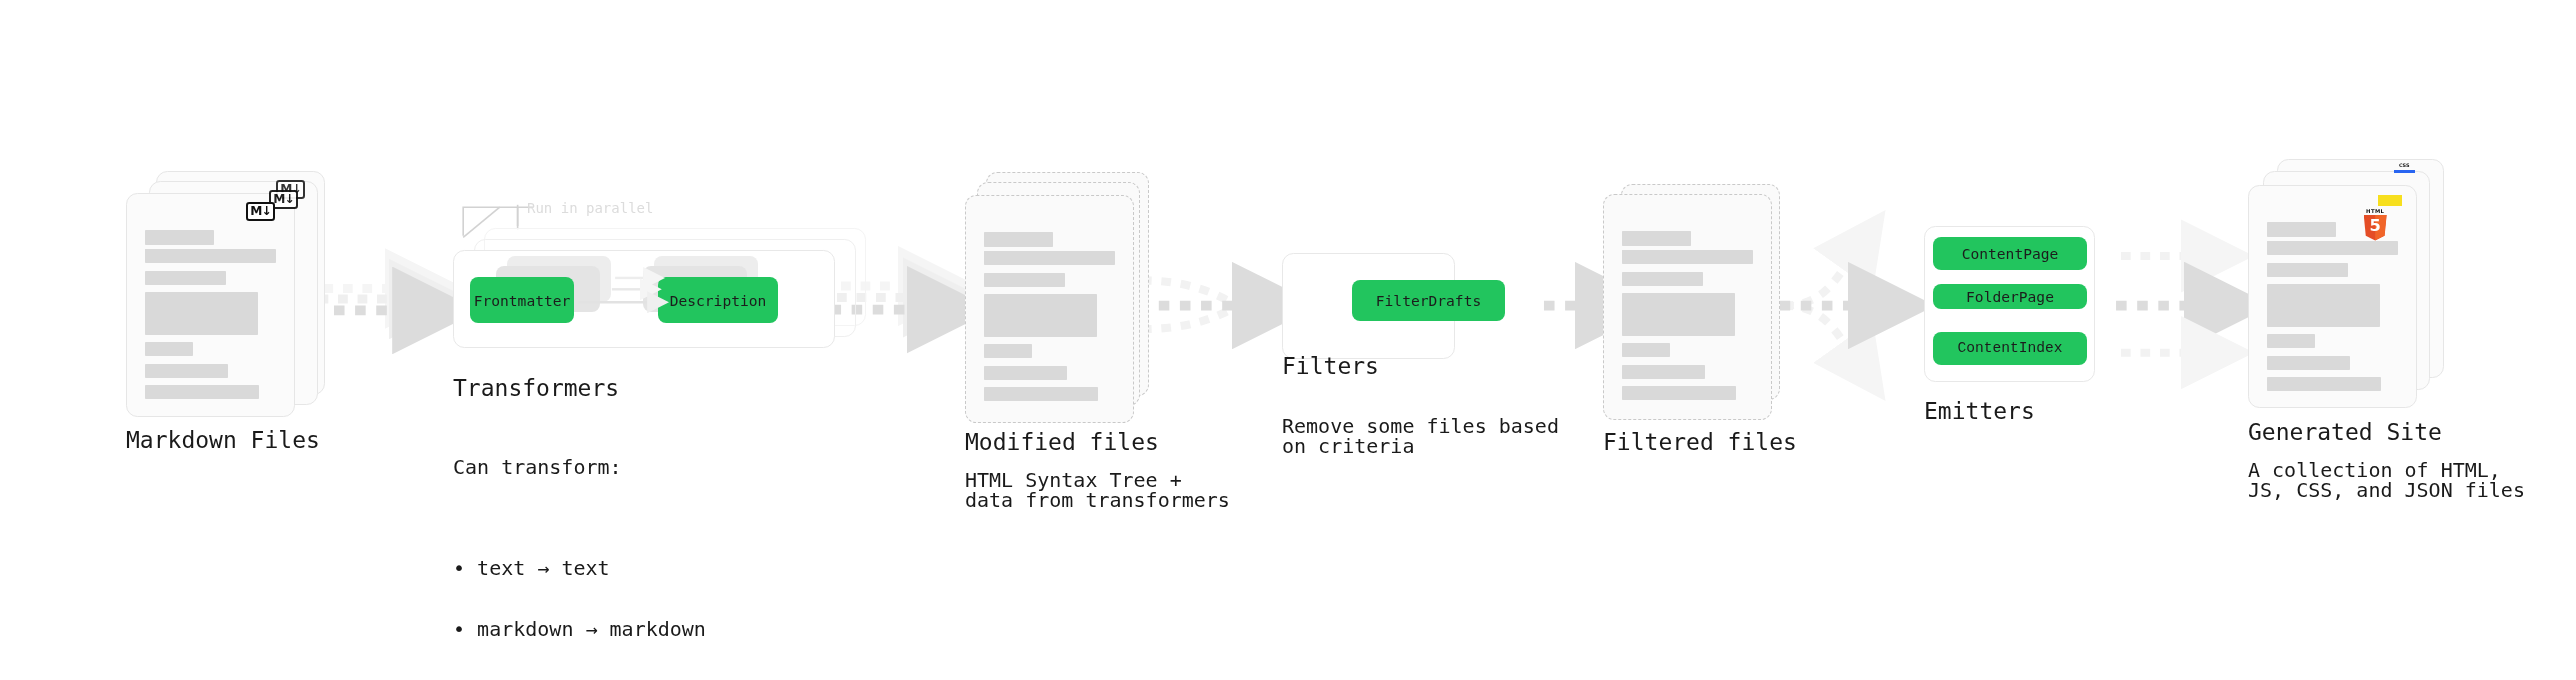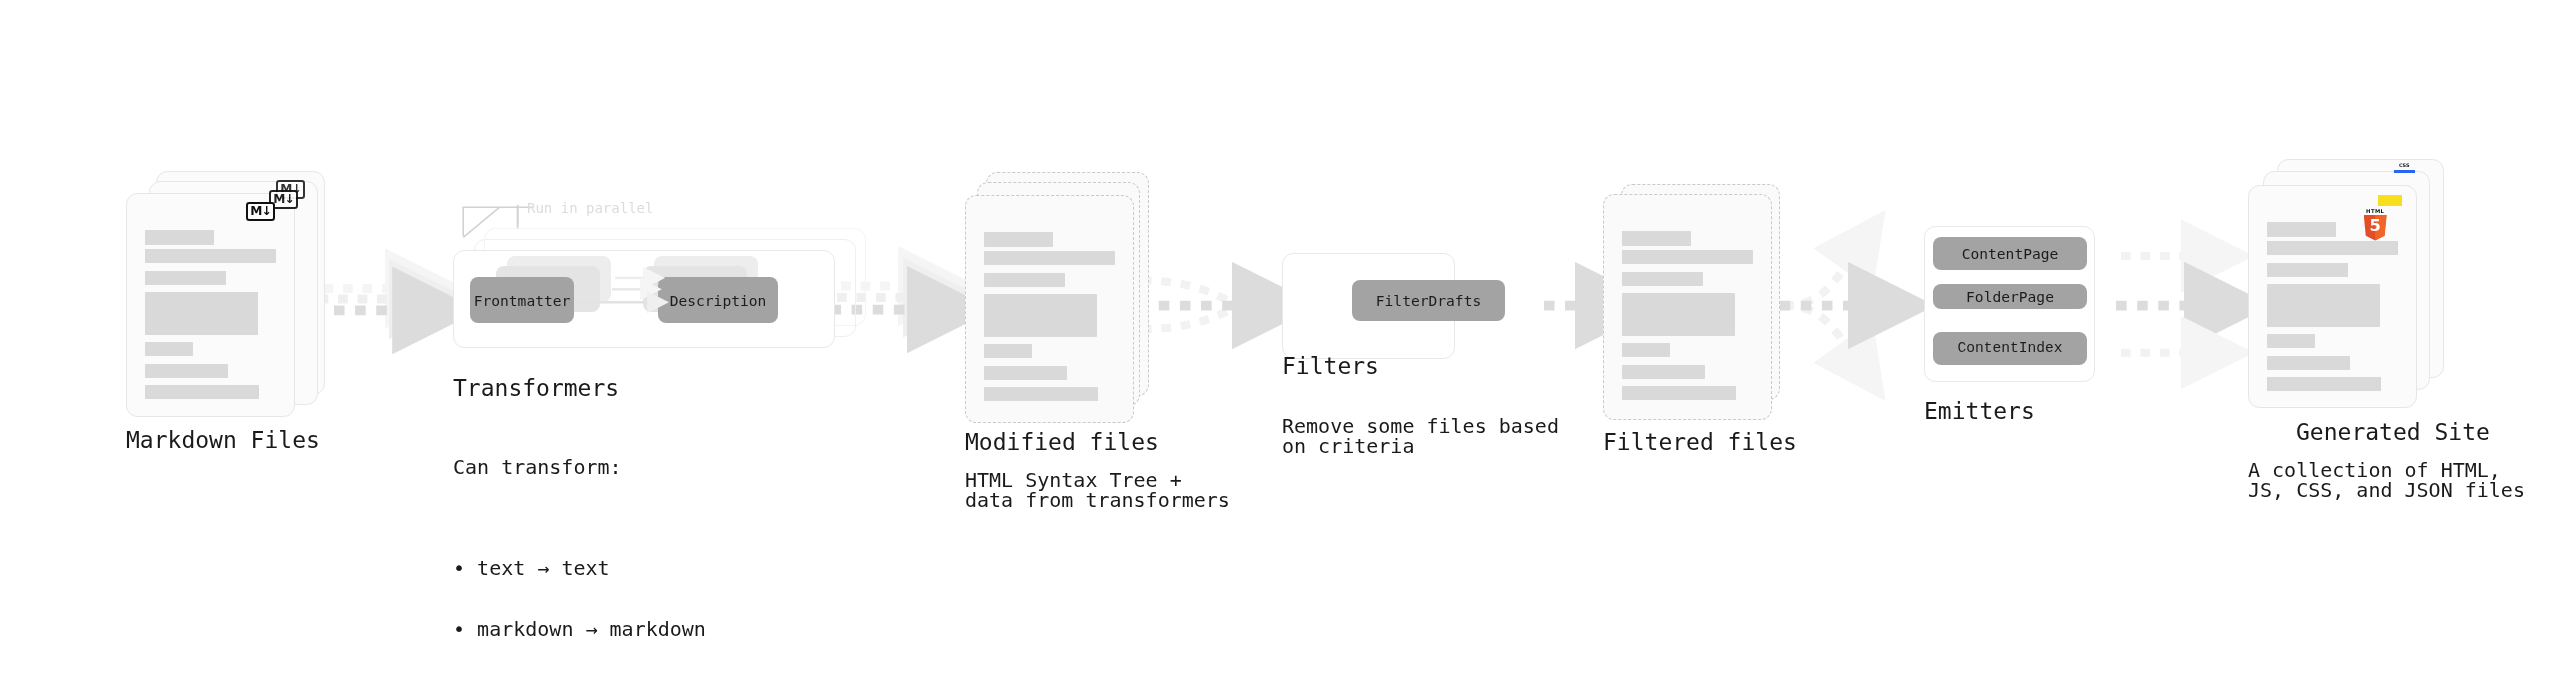--- a/index.html
+++ b/index.html
@@ -101,21 +101,21 @@
     position: absolute;
     background: #ffffff;
     border: 1.6px solid #e8e8e8;
     border-radius: 11.4px;
   }
   .gbox.ghost1 { border-color: #efefef; background: transparent; }
   .gbox.ghost2 { border-color: #f4f4f4; background: transparent; }
 
   .chip {
     position: absolute;
-    background: #a3a3a3;
+    background: #22c55e;
     border-radius: 8.1px;
     display: flex; align-items: center; justify-content: center;
     font-family: "DejaVu Sans Mono", "Liberation Mono", monospace;
     font-size: 14.6px;
     color: #1c1c1c;
     white-space: nowrap;
   }
   .chip.g1 { background: #e4e4e4; }
   .chip.g2 { background: #ededed; }
 
@@ -338,18 +338,18 @@
 
     <div class="badge-js" style="left:2378px; top:195px;"></div>
 
     <div class="badge-html5" style="left:2363px; top:208px;">
       <div class="cap">HTML</div>
       <div class="shield">
         <span class="five">5</span>
       </div>
     </div>
   </div>
-  <div class="title" style="left:2248px; top:419px;margin-left:48px;">Generated Site</div>
+  <div class="title" style="left:2248px; top:419px;">Generated Site</div>
   <div class="sub" style="left:2248px; top:460px;">A collection of HTML,
 JS, CSS, and JSON files</div>
 
 </div>
 
 
 </body></html>

